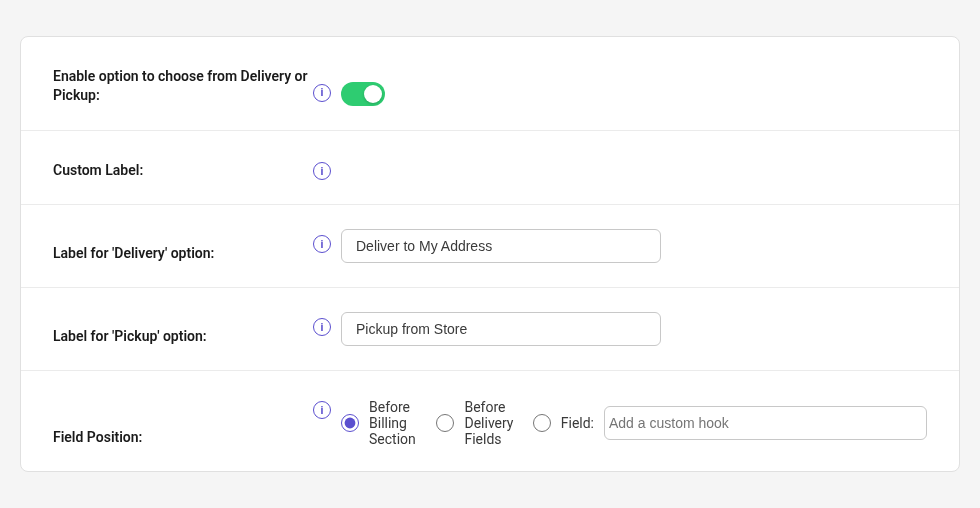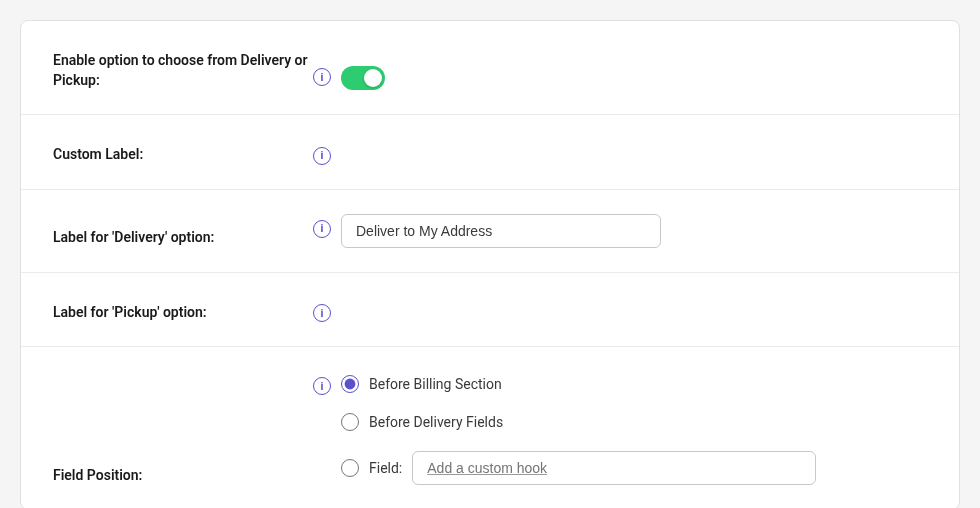--- a/index.html
+++ b/index.html
@@ -101,22 +101,22 @@
       background: white;
       border-radius: 50%;
       top: 3px;
       left: 23px;
       transition: 0.2s;
       box-shadow: 0 1px 3px rgba(0,0,0,0.2);
     }
     
     .radio-group {
       display: flex;
-      flex-direction: column;
-      gap: 20px;
+      flex-direction: row;
+      gap: 4px;
       padding-top: 4px;
     }
     .radio-item {
       display: flex;
       align-items: center;
       gap: 10px;
     }
     .radio-input {
       width: 18px;
       height: 18px;
@@ -124,27 +124,26 @@
       cursor: pointer;
       flex-shrink: 0;
     }
     .radio-label {
       font-size: 14px;
       color: #3a3a3a;
     }
     .custom-hook-input {
       border: 1.5px solid #c8c8c8;
       border-radius: 6px;
-      padding: 8px 14px;
+      padding: 8px 4px;
       font-size: 14px;
       color: #9a9a9a;
       background: #fff;
-      width: 404px;
+      width: 323px;
       outline: none;
-      text-decoration: underline;
     }
     .radio-position-col {
       display: flex;
       align-items: flex-start;
       gap: 10px;
       flex: 1;
     }
   </style>
 </head>
 <body>
@@ -184,20 +183,21 @@
       <input type="text" class="text-input" value="Deliver to My Address" style="">
     </div>
   </div>
 
   <div class="row">
     <div class="label-col">Label for 'Pickup' option:</div>
     <div class="control-col">
       <div class="info-icon">
         <span>i</span>
       </div>
+      <input type="text" class="text-input" value="Pickup from Store" style="">
     </div>
   </div>
 
   <div class="row">
     <div class="label-col">Field Position:</div>
     <div class="radio-position-col">
       <div class="info-icon">
         <span>i</span>
       </div>
       <div class="radio-group">

